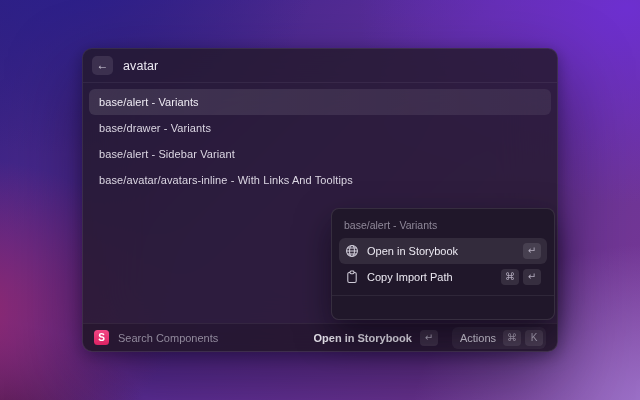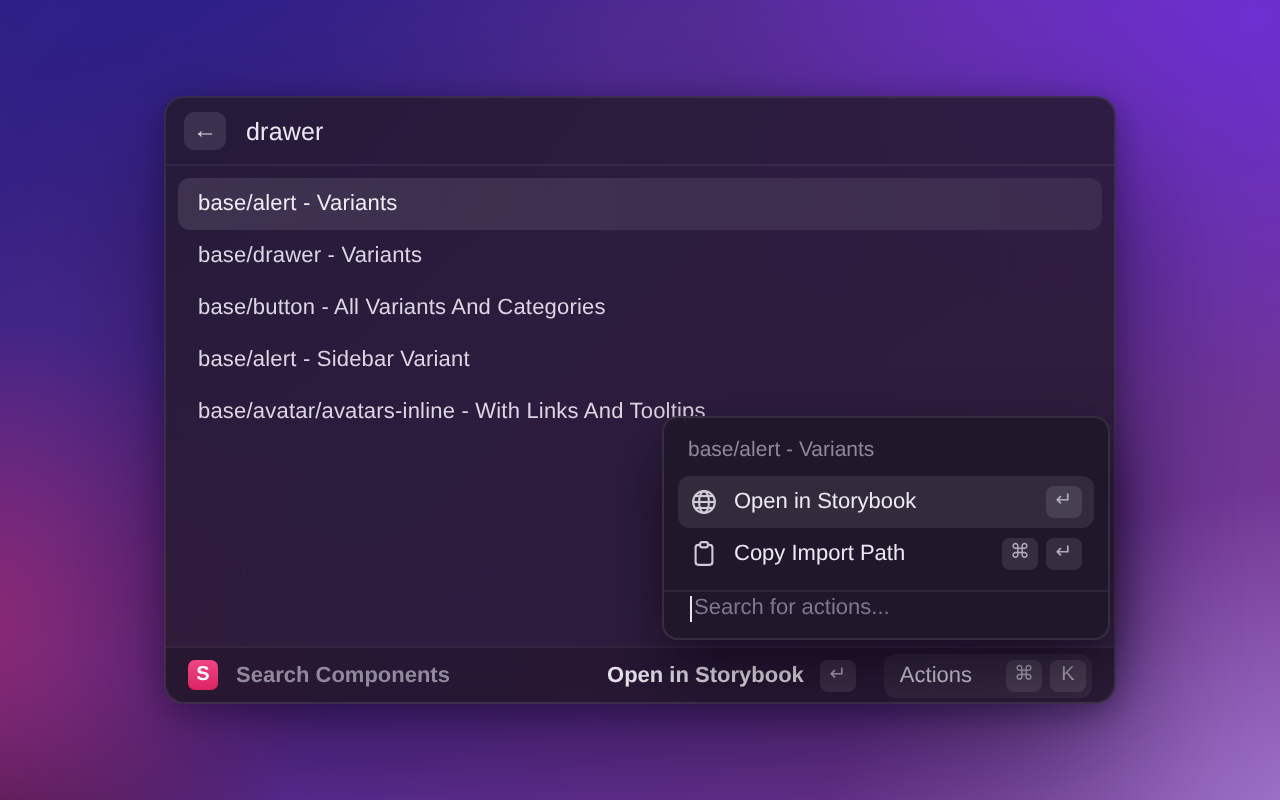--- a/index.html
+++ b/index.html
@@ -68,38 +68,38 @@
     background: rgba(14,9,20,0.25);
     border-radius: 0 0 10px 10px;
   }
   .sb-logo {
     width: 15px; height: 15px; border-radius: 3.5px;
     background: linear-gradient(180deg, #f14684, #dd2263);
     color: #fff; font-size: 10px; font-weight: bold;
     line-height: 15px; text-align: center;
     margin-right: 9px;
   }
-  .footer-left-label { color: #918a9c; font-size: 11px; font-weight: bold; }
+  .footer-left-label { color: #918a9c; font-size: 11px; }
   .footer-right { margin-left: auto; display: flex; align-items: center; gap: 6px; }
   .footer-primary-label { color: #e9e6ef; font-size: 11px; font-weight: 600; margin-right: 2px; }
   .key-badge {
     min-width: 18px; height: 16px; padding: 0 4px;
     border-radius: 4px;
     background: rgba(255,255,255,0.10);
     color: #b2abbd; font-size: 10px; line-height: 16px; text-align: center;
   }
   .actions-group {
     display: flex; align-items: center; gap: 4px;
     background: rgba(255,255,255,0.06);
     border-radius: 6px;
     padding: 3px 3px 3px 8px;
     margin-left: 8px;
     cursor: pointer;
   }
-  .actions-group .group-label { color: #d9d5e2; font-size: 11px; margin-right: 13px; }
+  .actions-group .group-label { color: #d9d5e2; font-size: 11px; margin-right: 3px; }
 
   
   .popover {
     position: absolute; right: 2px; bottom: 31px;
     width: 224px; height: 112px;
     background: rgba(33,24,41,0.97);
     border: 1px solid rgba(255,255,255,0.10);
     border-radius: 8px;
     box-shadow: 0 14px 34px rgba(5,0,15,0.55);
     padding: 7px;
@@ -137,27 +137,26 @@
 </head>
 <body>
 
 <div class="bg">
   <div class="palette">
 
     <div class="palette-header">
       <div class="back-btn">
         <span>←</span>
       </div>
-      <div class="query-text">drawer</div>
+      <div class="query-text">avatar</div>
     </div>
 
     <div class="result-list">
       <div class="result-row selected">base/alert - Variants</div>
       <div class="result-row">base/drawer - Variants</div>
-      <div class="result-row">base/button - All Variants And Categories</div>
       <div class="result-row">base/alert - Sidebar Variant</div>
       <div class="result-row">base/avatar/avatars-inline - With Links And Tooltips</div>
     </div>
 
     <div class="palette-footer">
       <div class="sb-logo">S</div>
       <div class="footer-left-label">Search Components</div>
       <div class="footer-right">
         <span class="footer-primary-label">Open in Storybook</span>
         <span class="key-badge">↵</span>
@@ -197,20 +196,16 @@
         </span>
         <span class="item-label">Copy Import Path</span>
         <span class="keys">
           <span class="key-badge">⌘</span>
           <span class="key-badge">↵</span>
         </span>
       </div>
 
       <div class="popover-divider"></div>
 
-      <div class="popover-search">
-        <span class="caret"></span>
-        <span class="search-placeholder">Search for actions...</span>
-      </div>
     </div>
 
   </div>
 </div>
 
 </body></html>

